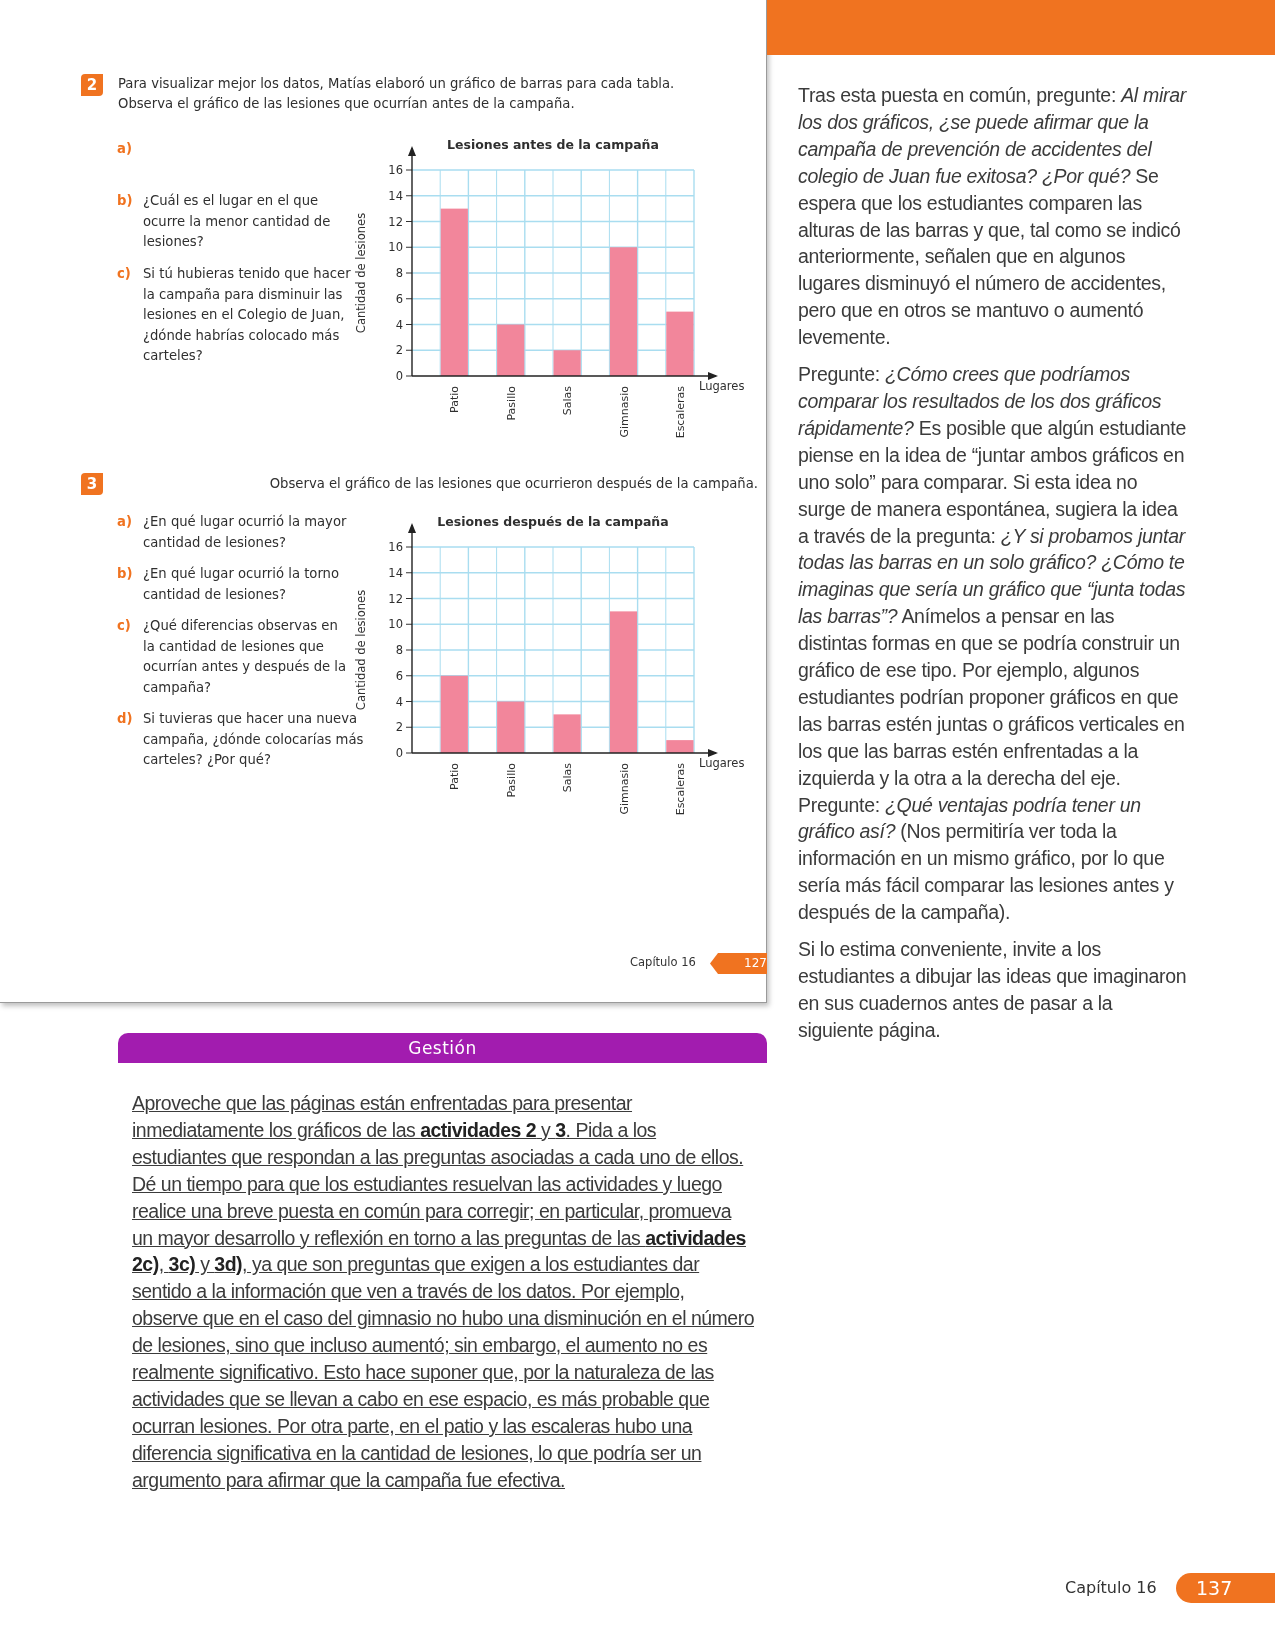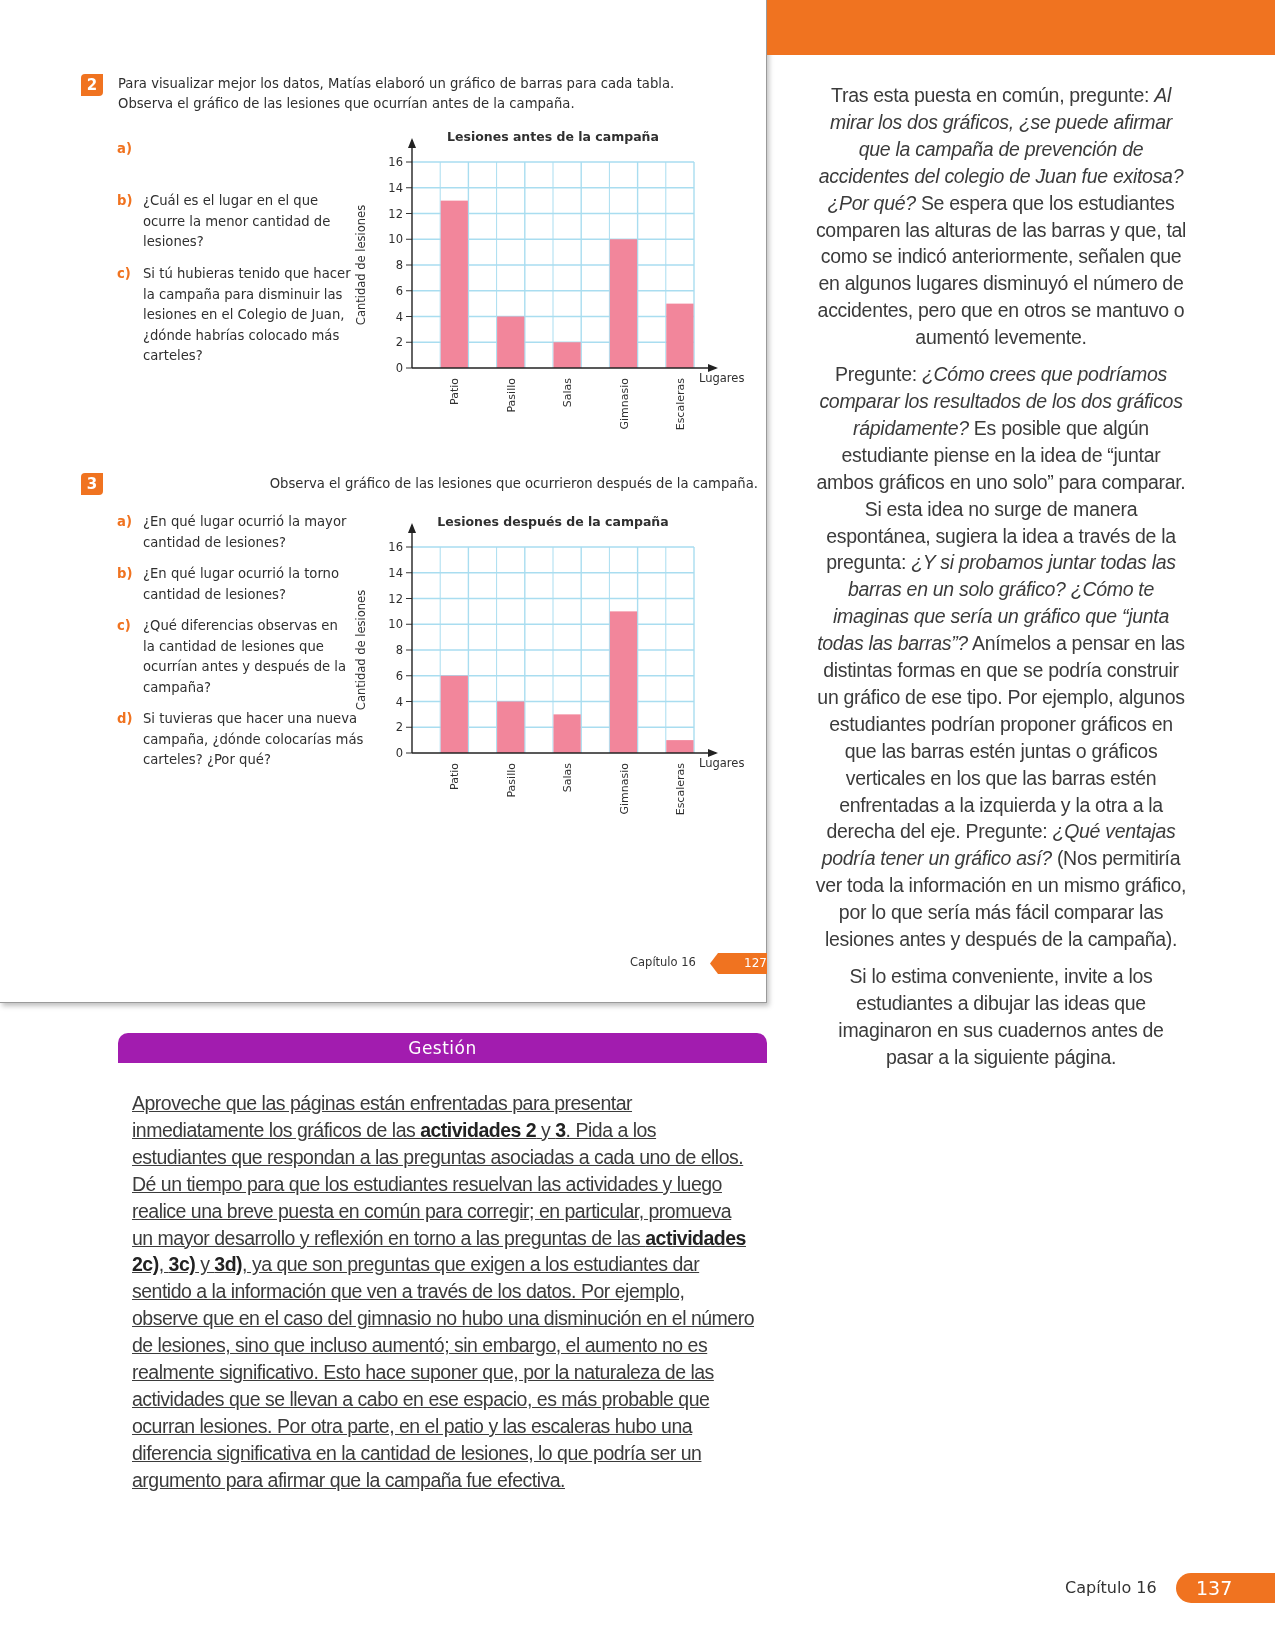--- a/index.html
+++ b/index.html
@@ -12,21 +12,21 @@
   .q .lbl{position:absolute;left:0;top:0;color:#F07320;font-weight:bold;}
   .q .txt{display:block;margin-left:26px;}
   .chart{position:absolute;}
   .chart svg{overflow:visible;}
   .chart text{font-family:"DejaVu Sans",sans-serif;fill:#2f2f2f;}
   .page-footer-left{position:absolute;left:630px;top:955px;font-size:11.5px;color:#333;}
   .pagenum-left{position:absolute;left:710px;top:953px;width:57px;height:21px;background:#F07320;color:#fff;font-size:12px;line-height:21px;text-align:right;clip-path:polygon(8px 0,100% 0,100% 100%,8px 100%,0 50%);}
   .gestion-band{position:absolute;left:118px;top:1033px;width:649px;height:30px;background:#a21caf;border-radius:10px 10px 0 0;color:#fff;font-size:17px;line-height:30px;text-align:center;letter-spacing:0.5px;}
   .body-text{position:absolute;left:118px;top:1076px;width:650px;font-family:"Liberation Sans",sans-serif;font-size:19.5px;line-height:26.9px;color:#3b3b3b;letter-spacing:-0.5px;}
   .right-col{position:absolute;left:798px;top:82px;width:390px;font-family:"Liberation Sans",sans-serif;font-size:19.5px;line-height:26.9px;color:#3b3b3b;letter-spacing:-0.3px;}
-  .right-col p{margin:0 0 10px 16px;text-align:center;}
+  .right-col p{margin:0 0 10px 0;}
   .body-text p{margin:14px;text-decoration:underline;}
   .it{font-style:italic;}
   .b{font-weight:bold;color:#222;}
   .footer-right{position:absolute;left:1065px;top:1578px;font-size:16px;color:#333;}
   .pagenum-right{position:absolute;left:1176px;top:1573px;width:99px;height:30px;background:#F07320;color:#fff;font-size:19px;line-height:30px;text-align:left;padding-left:20px;box-sizing:border-box;border-radius:15px 0 0 15px;}
 </style>
 </head>
 <body>
 
 <div class="left-page">
@@ -42,21 +42,21 @@
   </div>
   <div class="q" style="left:117px;top:191px;width:220px;">
     <span class="lbl">b)</span>
     <span class="txt">¿Cuál es el lugar en el que ocurre la menor cantidad de lesiones?</span>
   </div>
   <div class="q" style="left:117px;top:264px;width:240px;">
     <span class="lbl">c)</span>
     <span class="txt">Si tú hubieras tenido que hacer la campaña para disminuir las lesiones en el Colegio de Juan, ¿dónde habrías colocado más carteles?</span>
   </div>
 
-  <div class="chart" style="left:355px;top:127px;">
+  <div class="chart" style="left:355px;top:135px;">
     <svg width="380" height="315">
       <g id="c1">
           <text x="198" y="14" text-anchor="middle" font-size="12.5" font-weight="bold">Lesiones antes de la campaña</text>
           <line x1="85.2" y1="35" x2="85.2" y2="241" stroke="#A9DDF0" stroke-width="1"></line>
           <line x1="113.4" y1="35" x2="113.4" y2="241" stroke="#A9DDF0" stroke-width="1.4"></line>
           <line x1="141.6" y1="35" x2="141.6" y2="241" stroke="#A9DDF0" stroke-width="1"></line>
           <line x1="169.8" y1="35" x2="169.8" y2="241" stroke="#A9DDF0" stroke-width="1.4"></line>
           <line x1="198" y1="35" x2="198" y2="241" stroke="#A9DDF0" stroke-width="1"></line>
           <line x1="226.2" y1="35" x2="226.2" y2="241" stroke="#A9DDF0" stroke-width="1.4"></line>
           <line x1="254.4" y1="35" x2="254.4" y2="241" stroke="#A9DDF0" stroke-width="1"></line>

